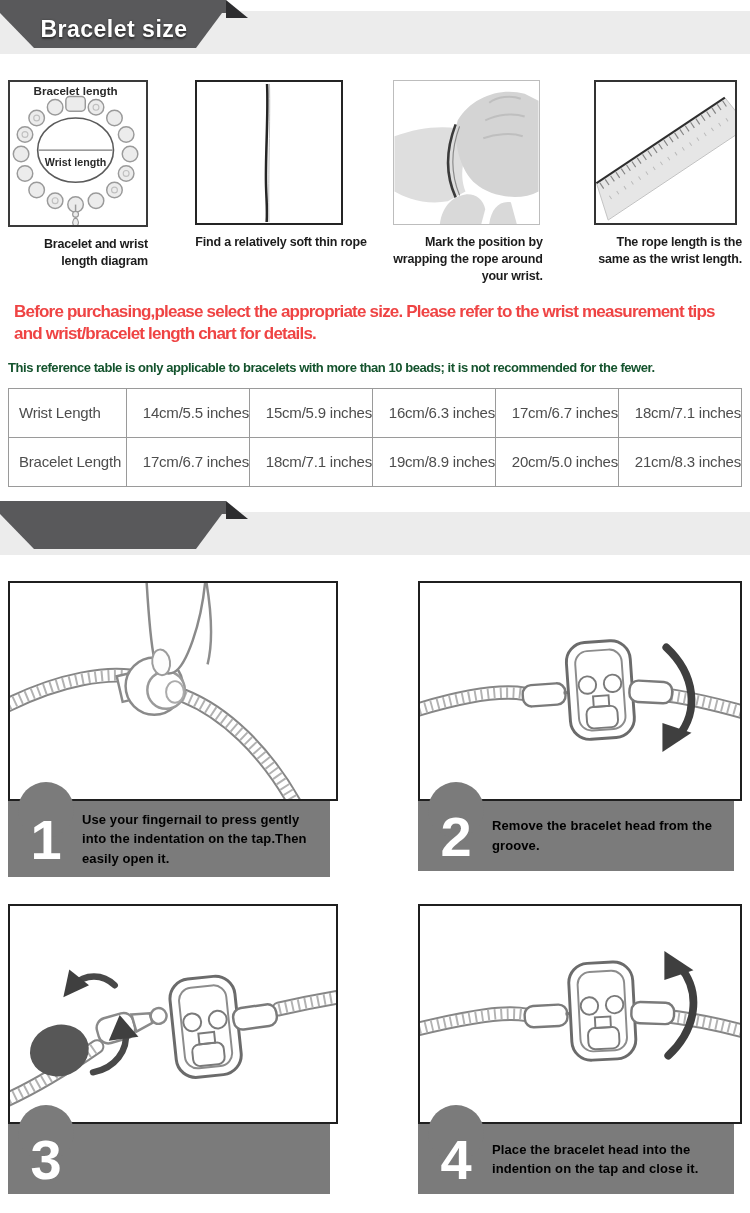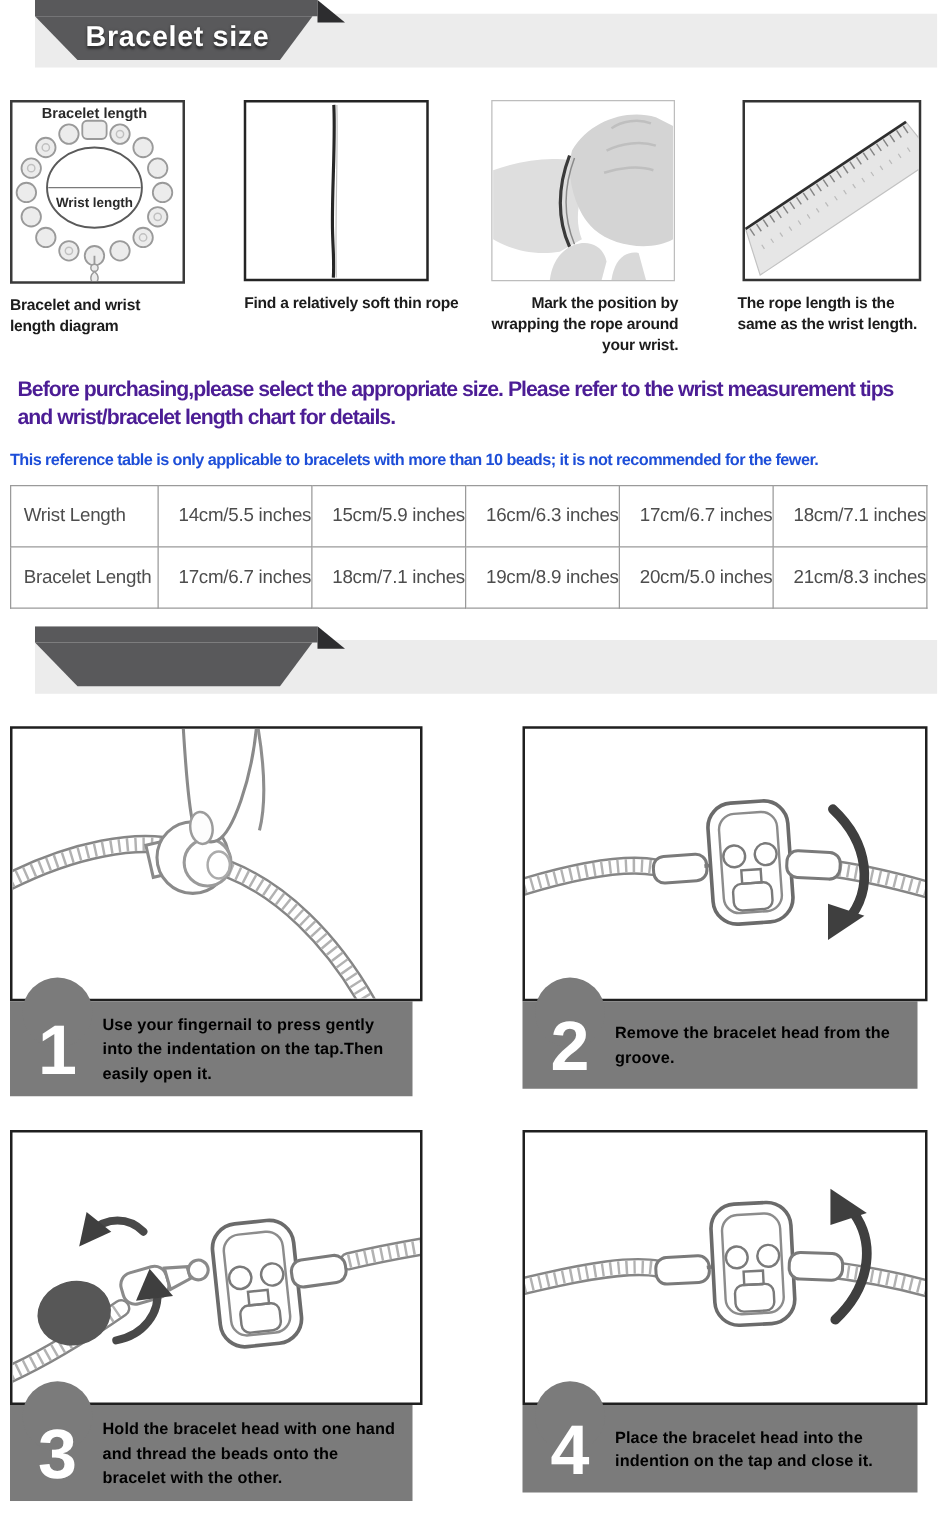--- a/index.html
+++ b/index.html
@@ -4,21 +4,21 @@
 <style>
   * { margin:0; padding:0; box-sizing:border-box; }
   body {
     width:750px; background:#ffffff;
     font-family:"Liberation Sans", sans-serif;
     color:#1b1b1b;
   }
   .page { width:750px; overflow:hidden; background:#fff; }
 
   
-  .banner { position:relative; height:56px;margin-left:28px; }
+  .banner { position:relative; height:56px; }
   .banner .band { position:absolute; left:0; right:0; top:11px; height:43px; background:#ececec; }
   .banner svg.ribbon { position:absolute; left:0; top:0; }
   .banner .banner-title {
     position:absolute; left:0; top:11px; width:228px; height:36px;
     line-height:36px; text-align:center;
     font-size:23px; font-weight:bold; color:#ffffff; letter-spacing:.5px;
     text-shadow:0 2px 2px rgba(0,0,0,.45), 0 0 2px #3a3a3a;
   }
 
   
@@ -26,33 +26,33 @@
   .measure-item { display:flex; flex-direction:column; align-items:center; }
   .img-box { background:#fff; overflow:hidden; }
   .box1 { width:140px; height:147px; border:2px solid #3a3a3a; }
   .box2 { width:148px; height:145px; border:2px solid #242424; }
   .box3 { width:147px; height:145px; border:1px solid #bdbdbd; }
   .box4 { width:143px; height:145px; border:2px solid #333333; }
   .measure-caption {
     margin-top:9px; font-size:12.5px; font-weight:bold; color:#1c1c1c;
     line-height:1.35; letter-spacing:-0.2px;
   }
-  .cap1 { width:140px; text-align:left; }
+  .cap1 { width:140px; text-align:right; }
   .cap2 { width:148px; text-align:right; white-space:nowrap; }
   .cap3 { width:152px; text-align:right; }
-  .cap4 { width:152px; text-align:left; }
+  .cap4 { width:152px; text-align:right; }
 
   
   .intro {
     margin:16px 8px 0 14px; width:726px;
-    font-size:17px; font-weight:bold; color:#4c1d95; letter-spacing:-0.8px;
+    font-size:17px; font-weight:bold; color:#ef4444; letter-spacing:-0.8px;
     line-height:1.32;
   }
   .note {
-    margin:14px 0 0 8px; font-size:13px; font-weight:bold; color:#1d4ed8;
+    margin:14px 0 0 8px; font-size:13px; font-weight:bold; color:#14532d;
     letter-spacing:-0.45px; white-space:nowrap;
   }
 
   
   table.size-table { border-collapse:collapse; margin:13px 8px 0 8px; width:734px; }
   table.size-table td {
     border:1px solid #9a9a9a; height:49px; font-size:15px; color:#4d4d4d;
     text-align:right; letter-spacing:-0.2px;
   }
   table.size-table td.rowhead { width:118px; text-align:left; padding-left:10px; }
@@ -328,21 +328,20 @@
             <path class="arrow-stroke-sm" d="M84,168 C106,164 120,146 117,126"></path>
             <polygon class="arrow-head" points="111,110 100,136 130,132"></polygon>
           </g>
           <use href="#clasp" transform="translate(198,122) rotate(-6)"></use>
           <use href="#ferrule" transform="translate(248,112) rotate(-8)"></use>
         </svg>
       </div>
       <div class="step-bar">
         <div class="step-bump"></div>
         <div class="step-number">3</div>
-        <div class="step-text">Hold the bracelet head with one hand and thread the beads onto the bracelet with the other.</div>
       </div>
     </div>
 
     <div class="step-card">
       <div class="step-illustration">
         <svg width="320" height="216" viewBox="0 0 330 218">
           <g>
             <path class="co" d="M-8,126 C56,110 90,106 110,110"></path>
             <path class="cf" d="M-8,126 C56,110 90,106 110,110"></path>
             <path class="cr" d="M-8,126 C56,110 90,106 110,110"></path>

